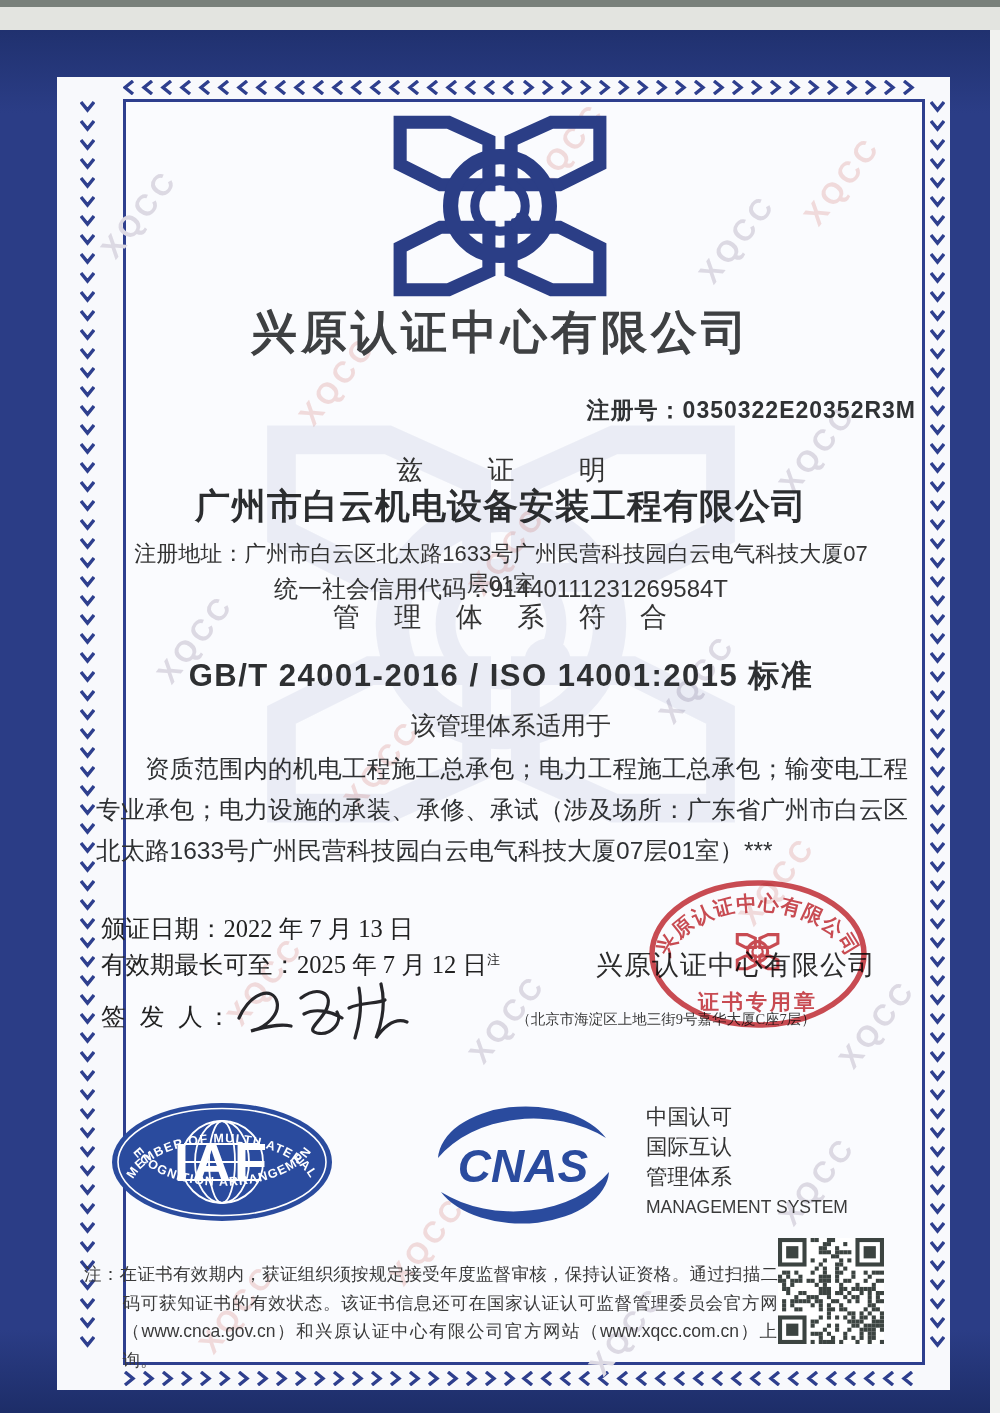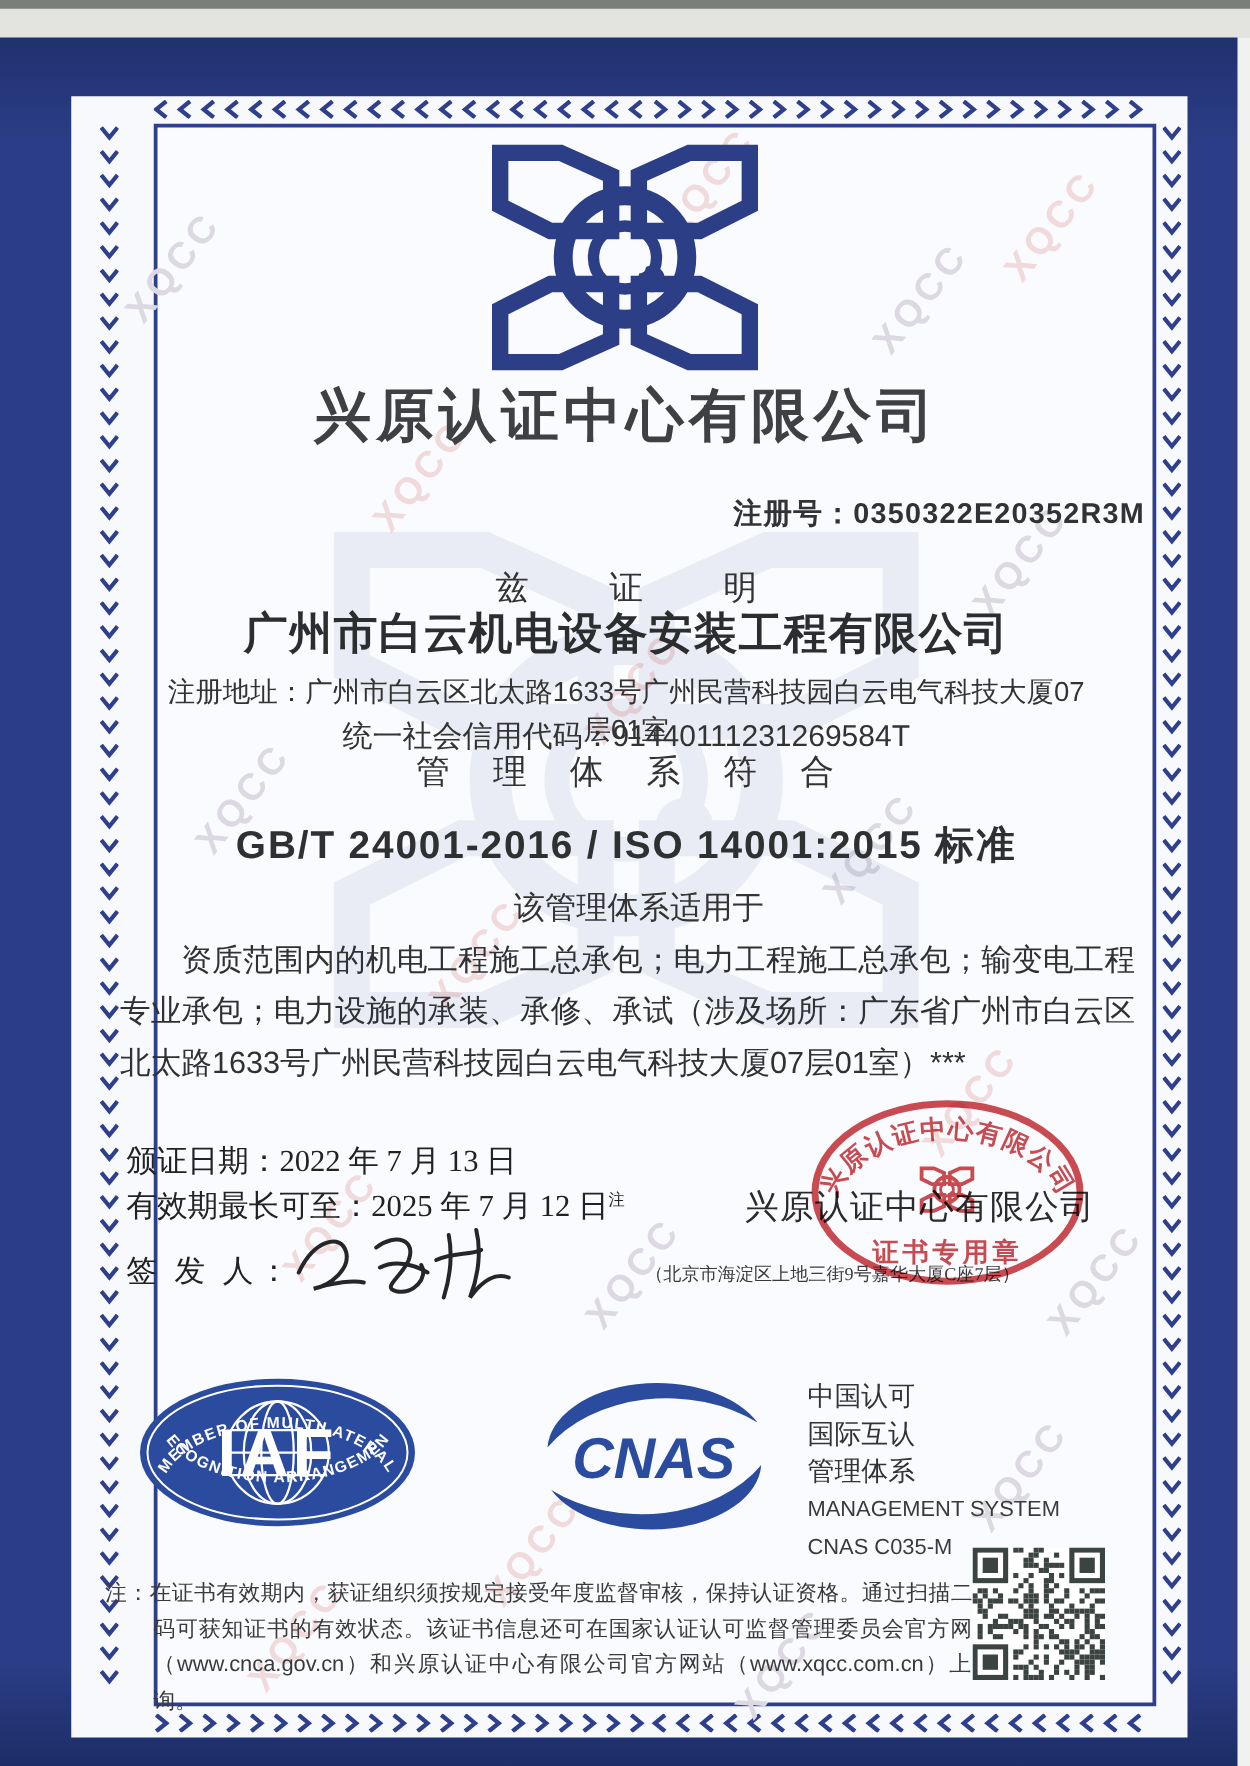--- a/index.html
+++ b/index.html
@@ -213,21 +213,20 @@
               <path d="M12,54 A88,54 0 0 1 180,34 A112,82 0 0 0 12,54 Z" fill="#2a4b9e"></path>
             </g>
             <text x="97" y="78" font-size="46" font-weight="bold" font-style="italic" fill="#2a4b9e" text-anchor="middle">CNAS</text>
           </svg>
 
           <div class="abs cnas-text">
             <div class="cn">中国认可</div>
             <div class="cn">国际互认</div>
             <div class="cn">管理体系</div>
             <div class="en">MANAGEMENT SYSTEM</div>
-            <div class="en">CNAS C035-M</div>
           </div>
 
           <div class="abs footer">注：在证书有效期内，获证组织须按规定接受年度监督审核，保持认证资格。通过扫描二维码可获知证书的有效状态。该证书信息还可在国家认证认可监督管理委员会官方网站（www.cnca.gov.cn）和兴原认证中心有限公司官方网站（www.xqcc.com.cn）上查询。</div>
 
           <svg class="qr-svg" id="qr" viewBox="0 0 104 104">
               <rect x="0" y="0" width="104" height="104" fill="#ffffff"></rect>
               <rect x="32" y="0" width="4" height="4" fill="#3c4441"></rect>
               <rect x="36" y="0" width="4" height="4" fill="#3c4441"></rect>
               <rect x="48" y="0" width="4" height="4" fill="#3c4441"></rect>
               <rect x="52" y="0" width="4" height="4" fill="#3c4441"></rect>

